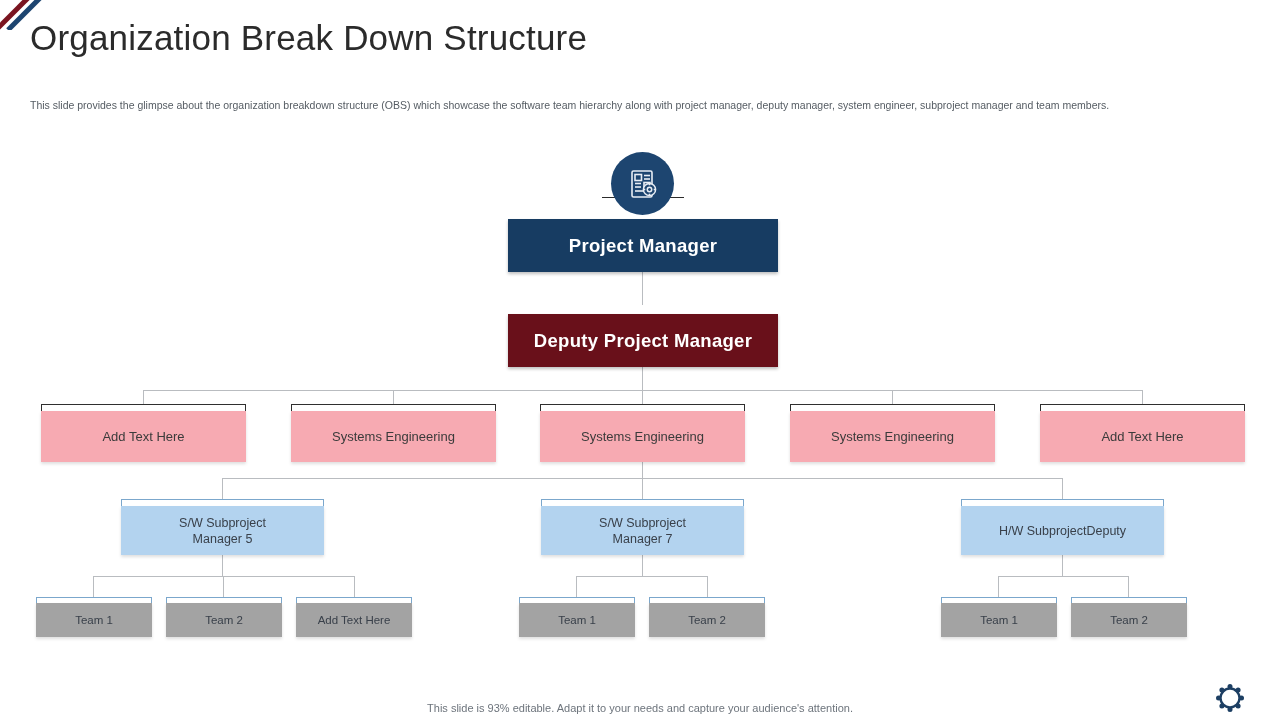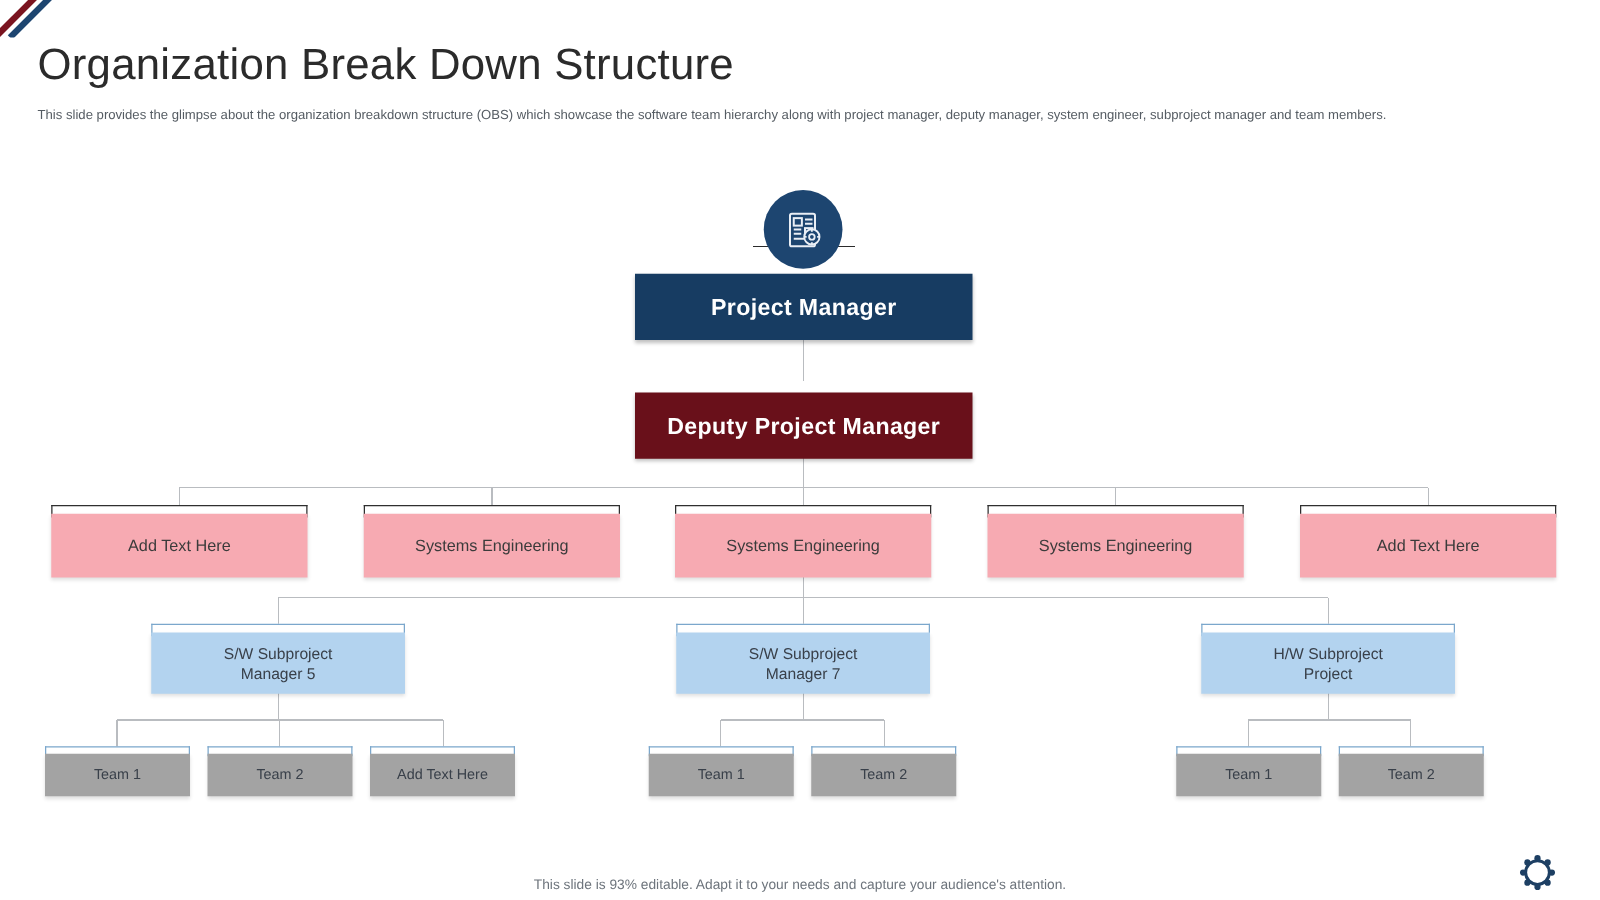--- a/index.html
+++ b/index.html
@@ -9,26 +9,26 @@
     font-family: "Liberation Sans", sans-serif;
     overflow: hidden;
   }
   .slide { position: relative; width: 1280px; height: 720px; background: #fff; }
 
   
   .corner-mark { position: absolute; left: 0; top: 0; width: 62px; height: 30px; overflow: hidden; }
 
   
   .page-title {
-    position: absolute; left: 30px; top: 32px;
+    position: absolute; left: 30px; top: 18px;
     font-size: 35px; font-weight: 400; color: #2b2b2b;
     letter-spacing: .2px; white-space: nowrap;
   }
   .page-subtitle {
-    position: absolute; left: 30px; top: 85px; width: 1155px;
+    position: absolute; left: 30px; top: 98px; width: 1155px;
     font-size: 10.5px; line-height: 14px; color: #555c63;
   }
 
   
   .wires { position: absolute; left: 0; top: 0; width: 1280px; height: 720px; pointer-events: none; }
 
   
   .icon-badge {
     position: absolute; left: 611px; top: 152px;
     width: 63px; height: 63px; border-radius: 50%;
@@ -209,23 +209,23 @@
   </div>
   <div class="node blue" style="left:541px; top:499px; width:203px; height:56px;">
     <div class="bracket"></div>
     <div class="body" style="height:49px; flex-direction:column;">
       <span>S/W Subproject</span>
       <span>Manager 7</span>
     </div>
   </div>
   <div class="node blue" style="left:961px; top:499px; width:203px; height:56px;">
     <div class="bracket"></div>
-    <div class="body" style="height:49px; flex-direction:column;">
+    <div class="body" style="height:49px; flex-direction:row;">
       <span>H/W Subproject</span>
-      <span>Project</span>
+      <span>Deputy</span>
     </div>
   </div>
 
   <div class="node team" style="left:36px; top:597px; width:116px; height:40px;">
     <div class="bracket"></div>
     <div class="body" style="height:34px; top:6px;">Team 1</div>
   </div>
   <div class="node team" style="left:166px; top:597px; width:116px; height:40px;">
     <div class="bracket"></div>
     <div class="body" style="height:34px; top:6px;">Team 2</div>

